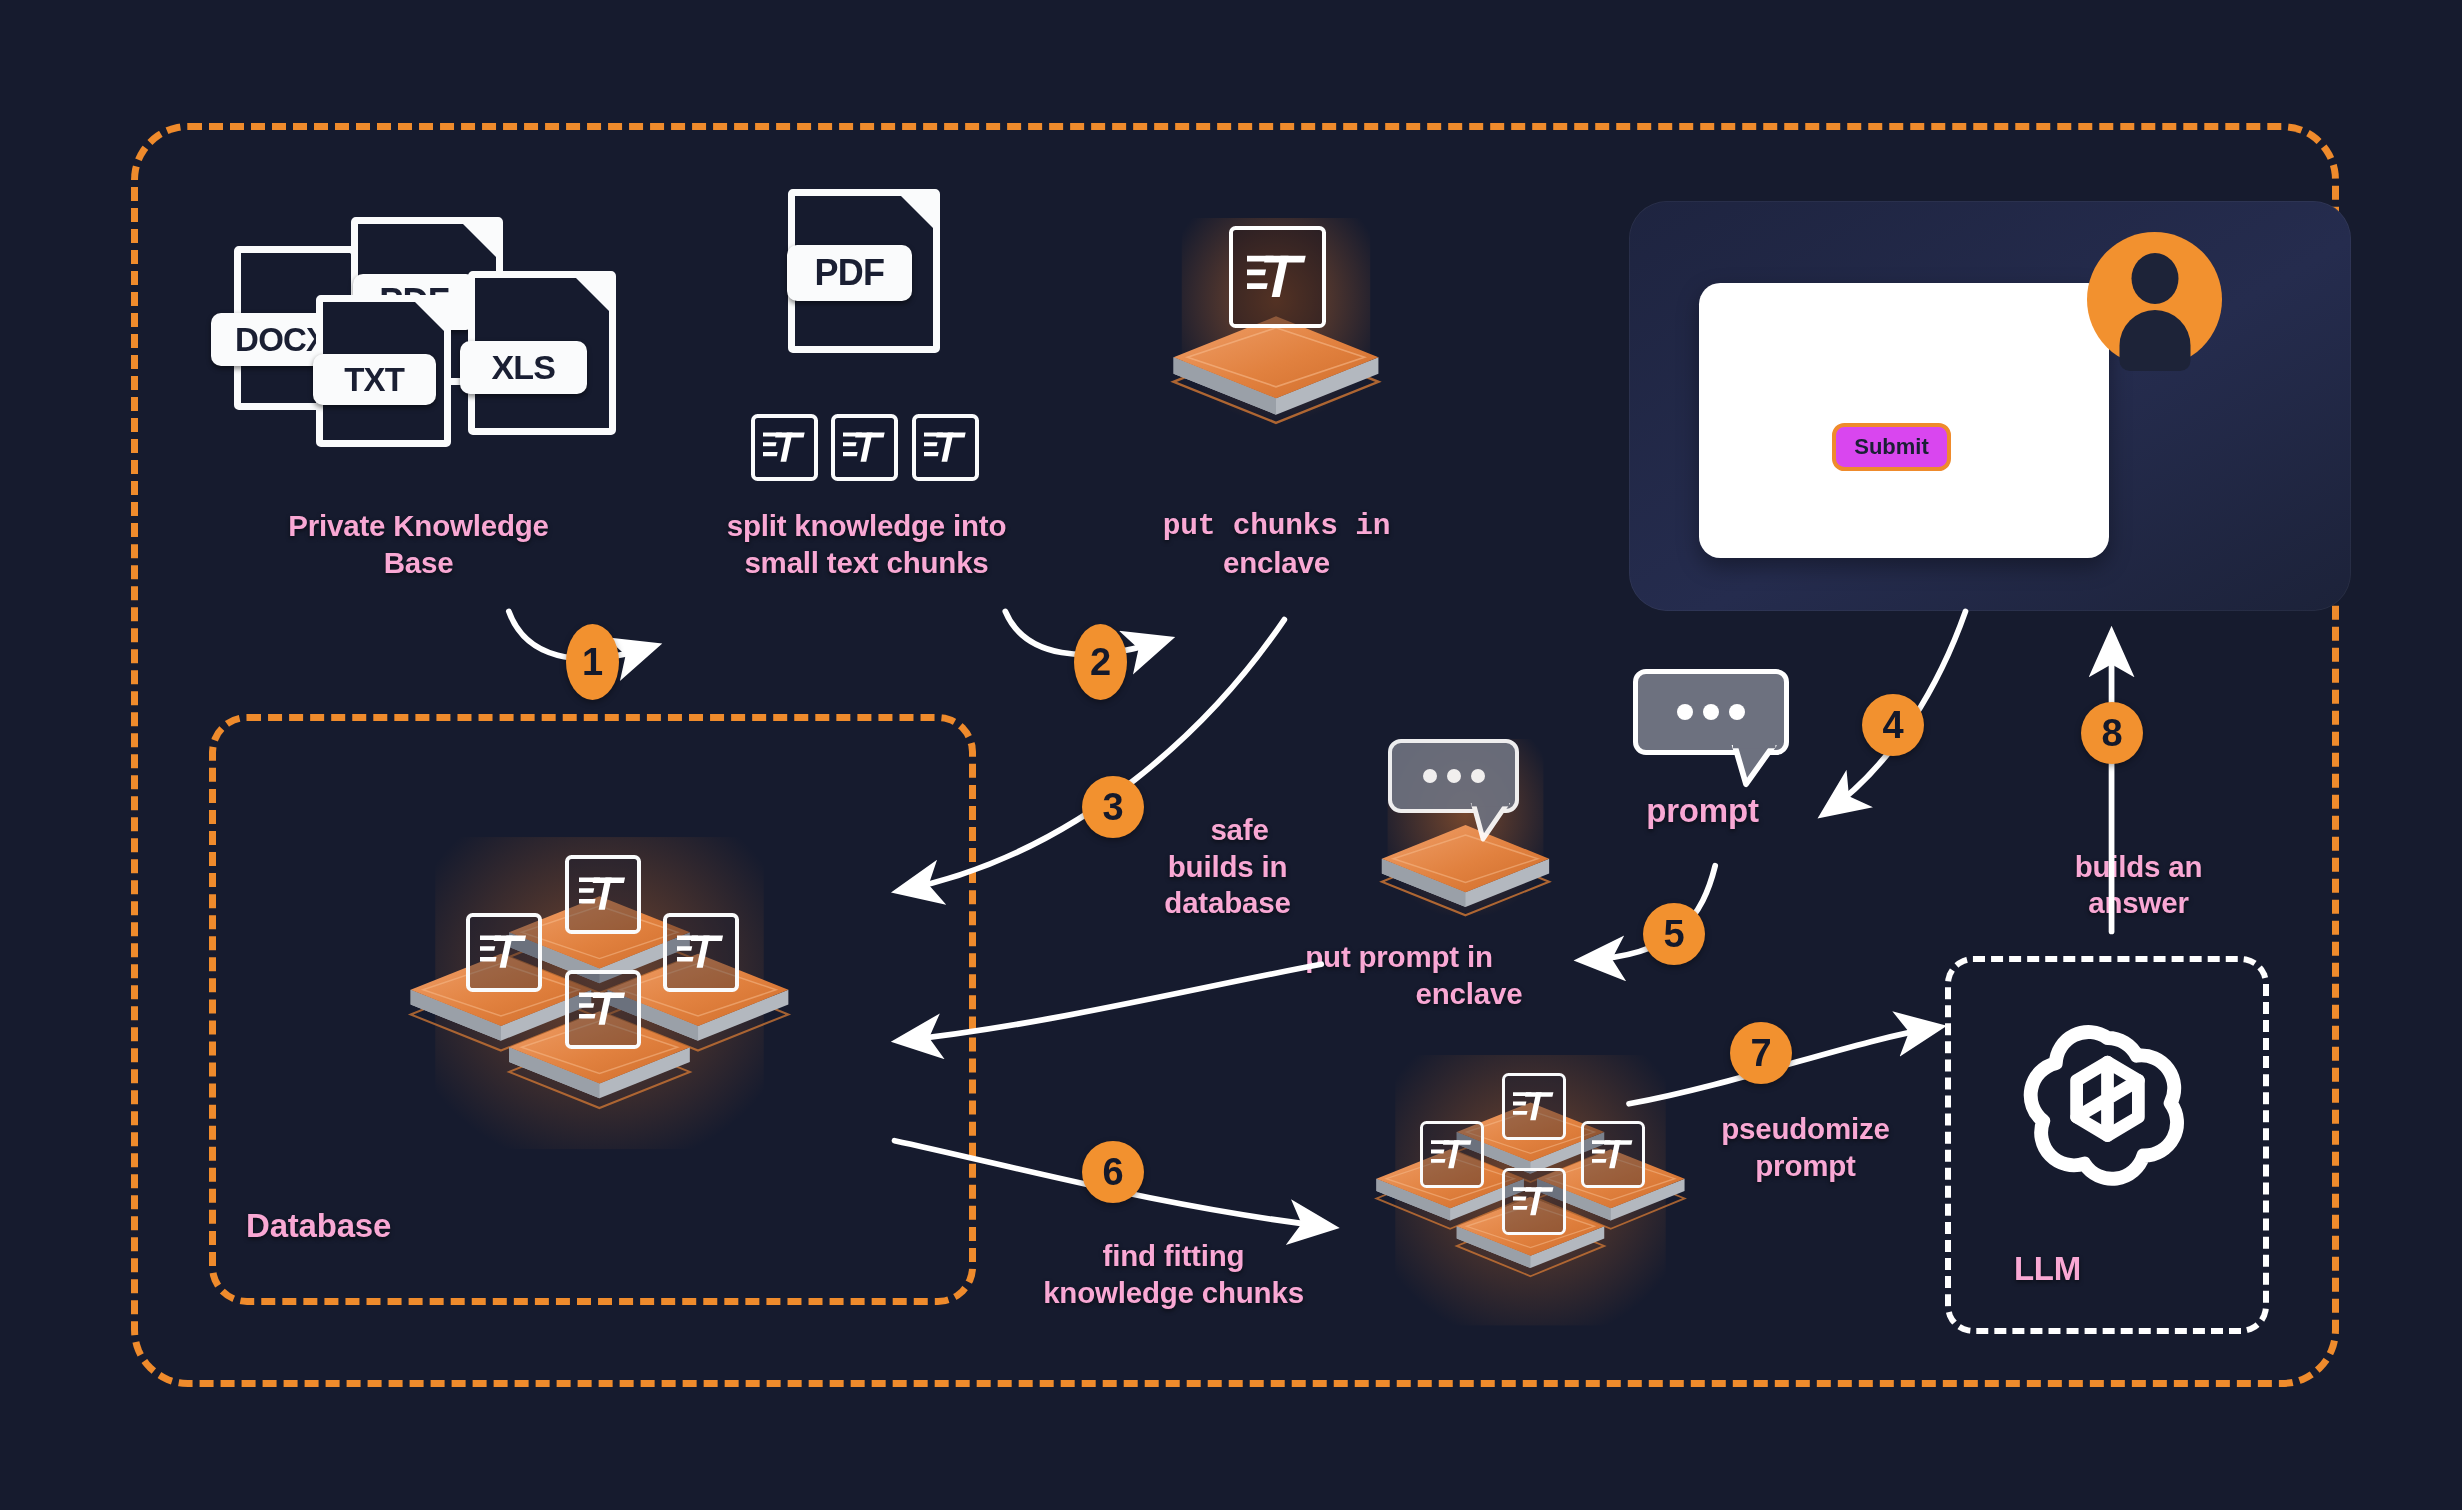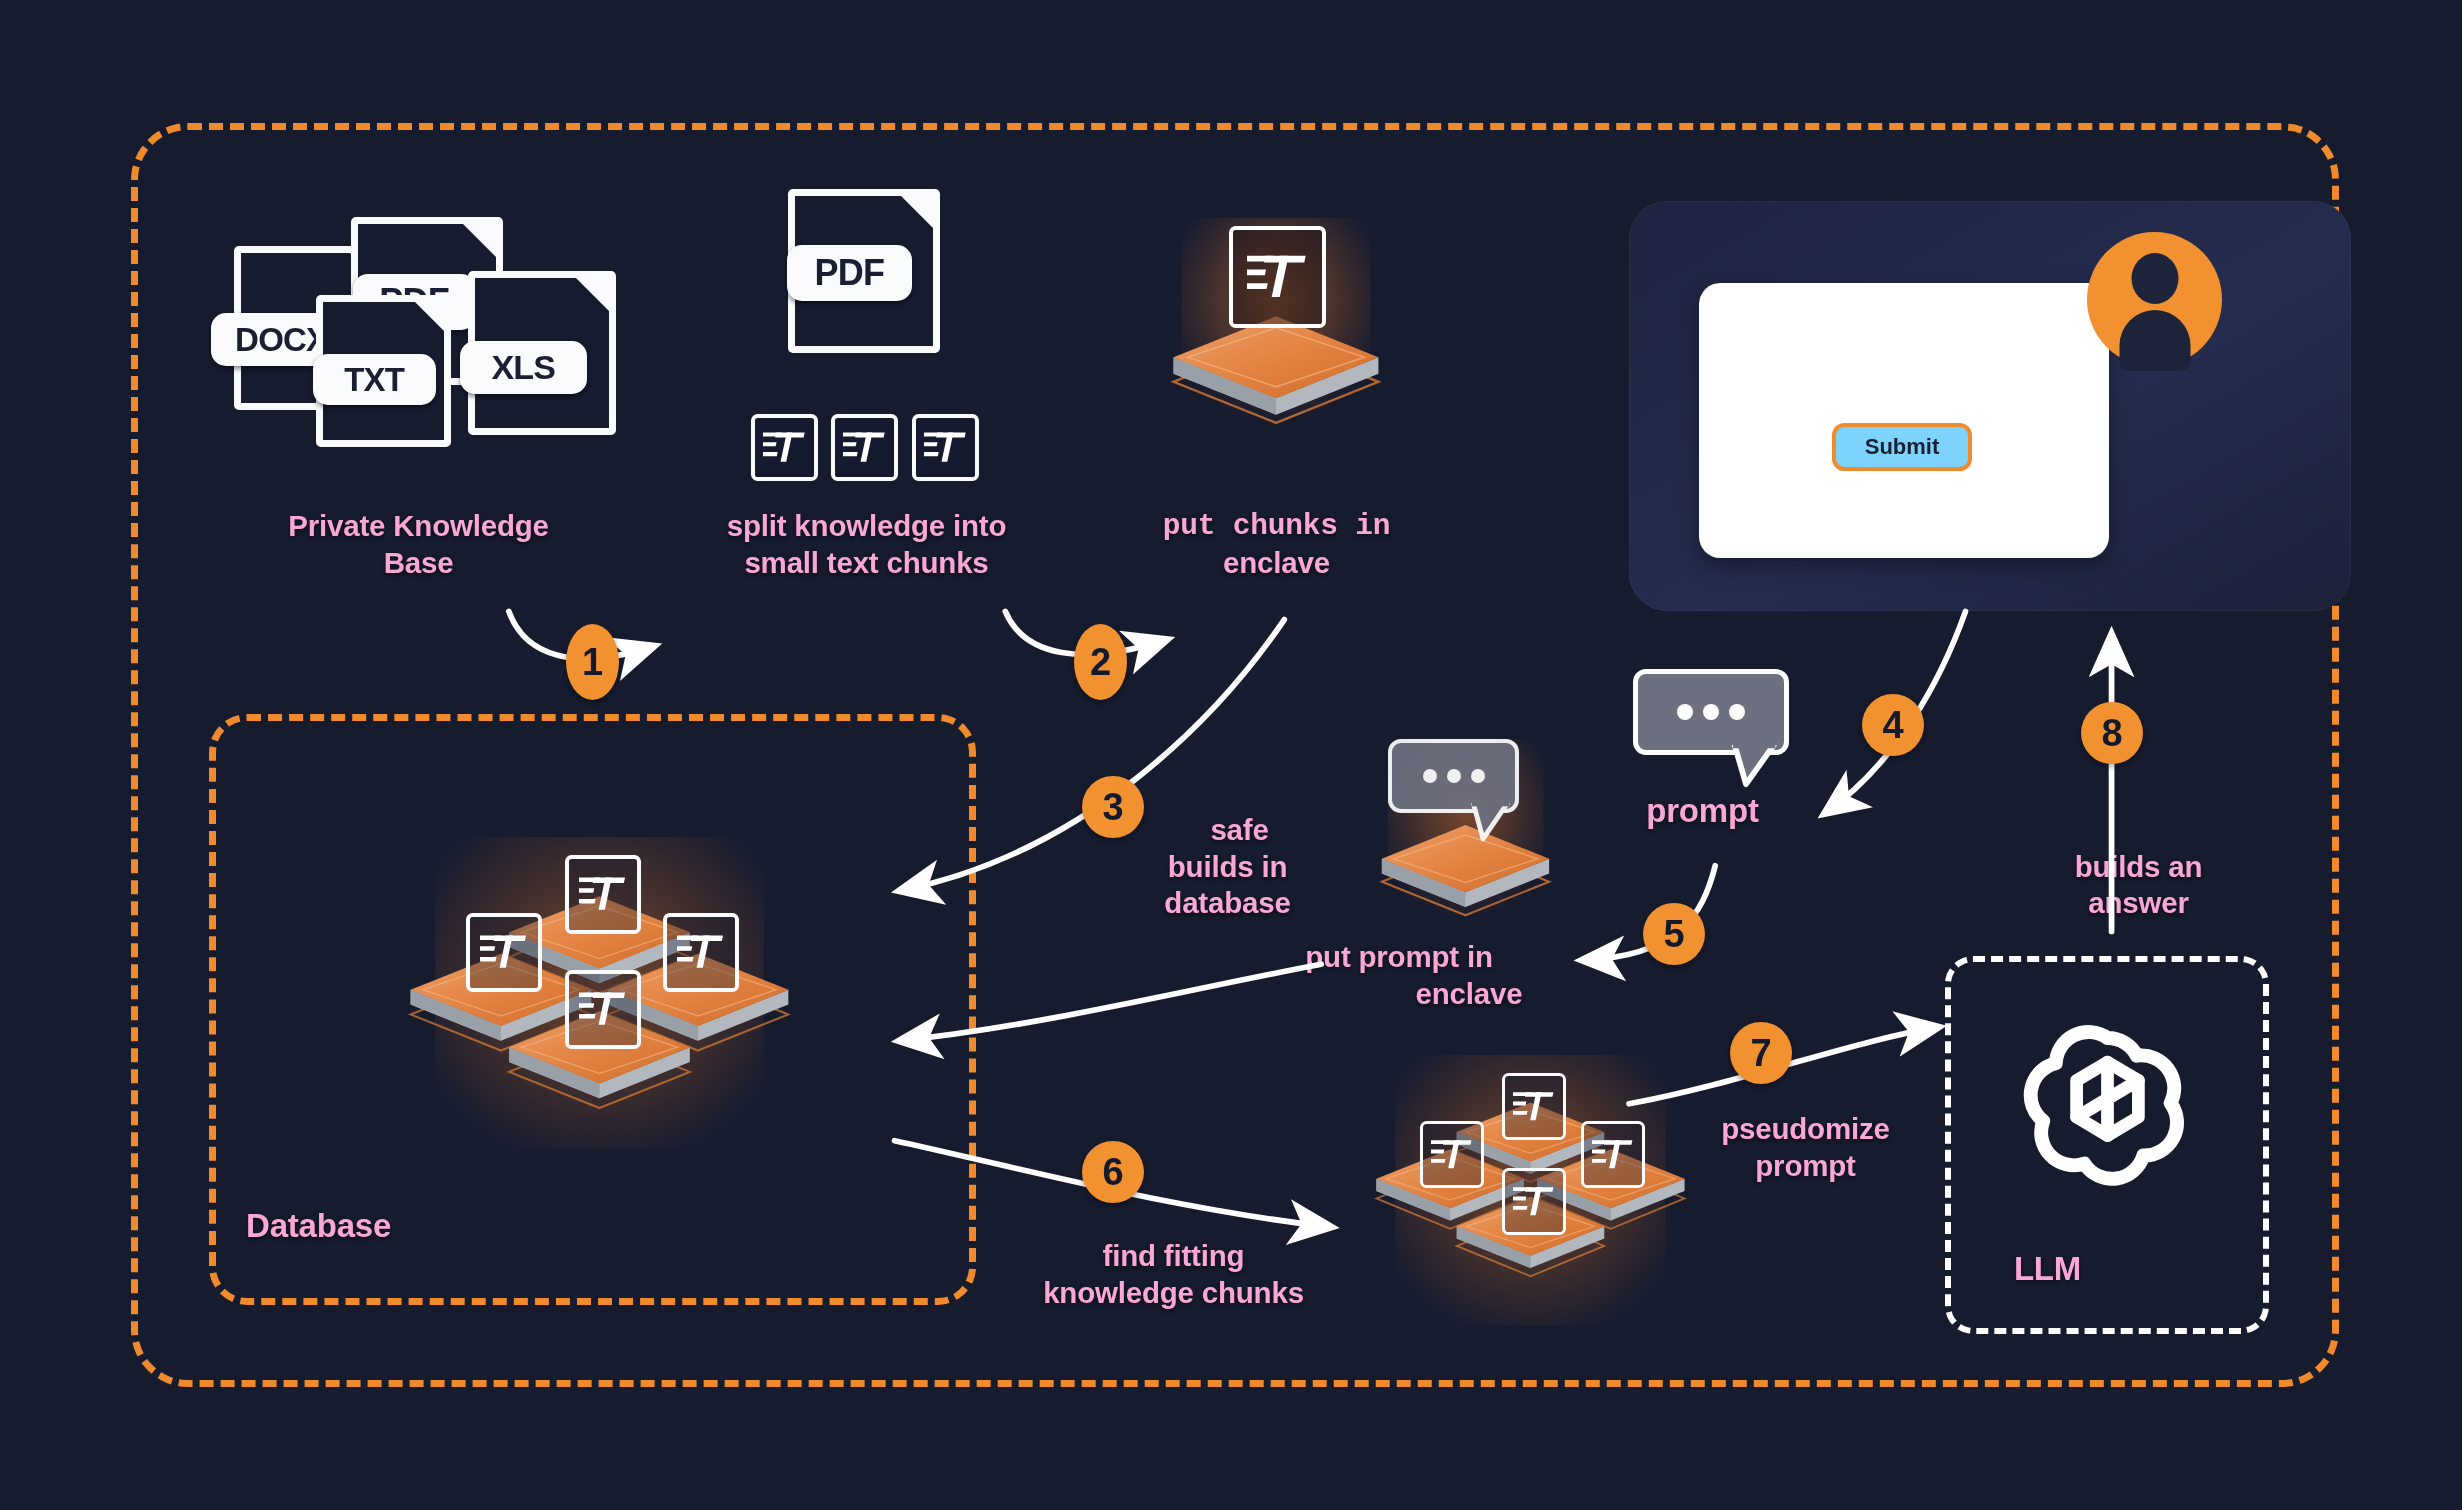--- a/index.html
+++ b/index.html
@@ -69,21 +69,21 @@
     width:0; height:0;
     border-left:31px solid #161b2e;
     border-top:31px solid #161b2e;
   }
   .fileicon .tag{
     position:absolute;
     background:#fafbfc;
     color:#1a1f33;
     font-weight:800;
     display:flex; align-items:center; justify-content:center;
-    border-radius:15px;
+    border-radius:10px;
     letter-spacing:-0.8px;
     box-shadow:0 2.5px 5.7px rgba(0,0,0,.45);
   }
 
   
   .chunkbox{
     position:absolute;
     border:4.1px solid #fafbfc;
     border-radius:6.6px;
     background:rgba(20,25,45,0.35);
@@ -108,24 +108,24 @@
   }
   .ask-field{
     left:1738px; top:355px; width:332px; height:51px;
     border:4.9px solid #20263d;
     border-radius:13px;
     background:#ffffff;
     display:flex; align-items:center; justify-content:center;
     color:#20263d; font-size:24.6px; font-weight:600;
   }
   .submit-btn{
-    left:1832px; top:423px; width:140px; height:48px;
+    left:1832px; top:423px; width:119px; height:48px;
     border:4.1px solid #ef8b2c;
     border-radius:12.3px;
-    background:#7dd3fc;
+    background:#d946ef;
     display:flex; align-items:center; justify-content:center;
     color:#1a2034; font-size:22px; font-weight:700;
   }
   .avatar{
     left:2087px; top:232px; width:135px; height:135px;
     border-radius:50%;
     background:#f2912f;
   }
   .avatar .head{
     position:absolute; left:50%; top:21.3px; transform:translateX(-50%);

